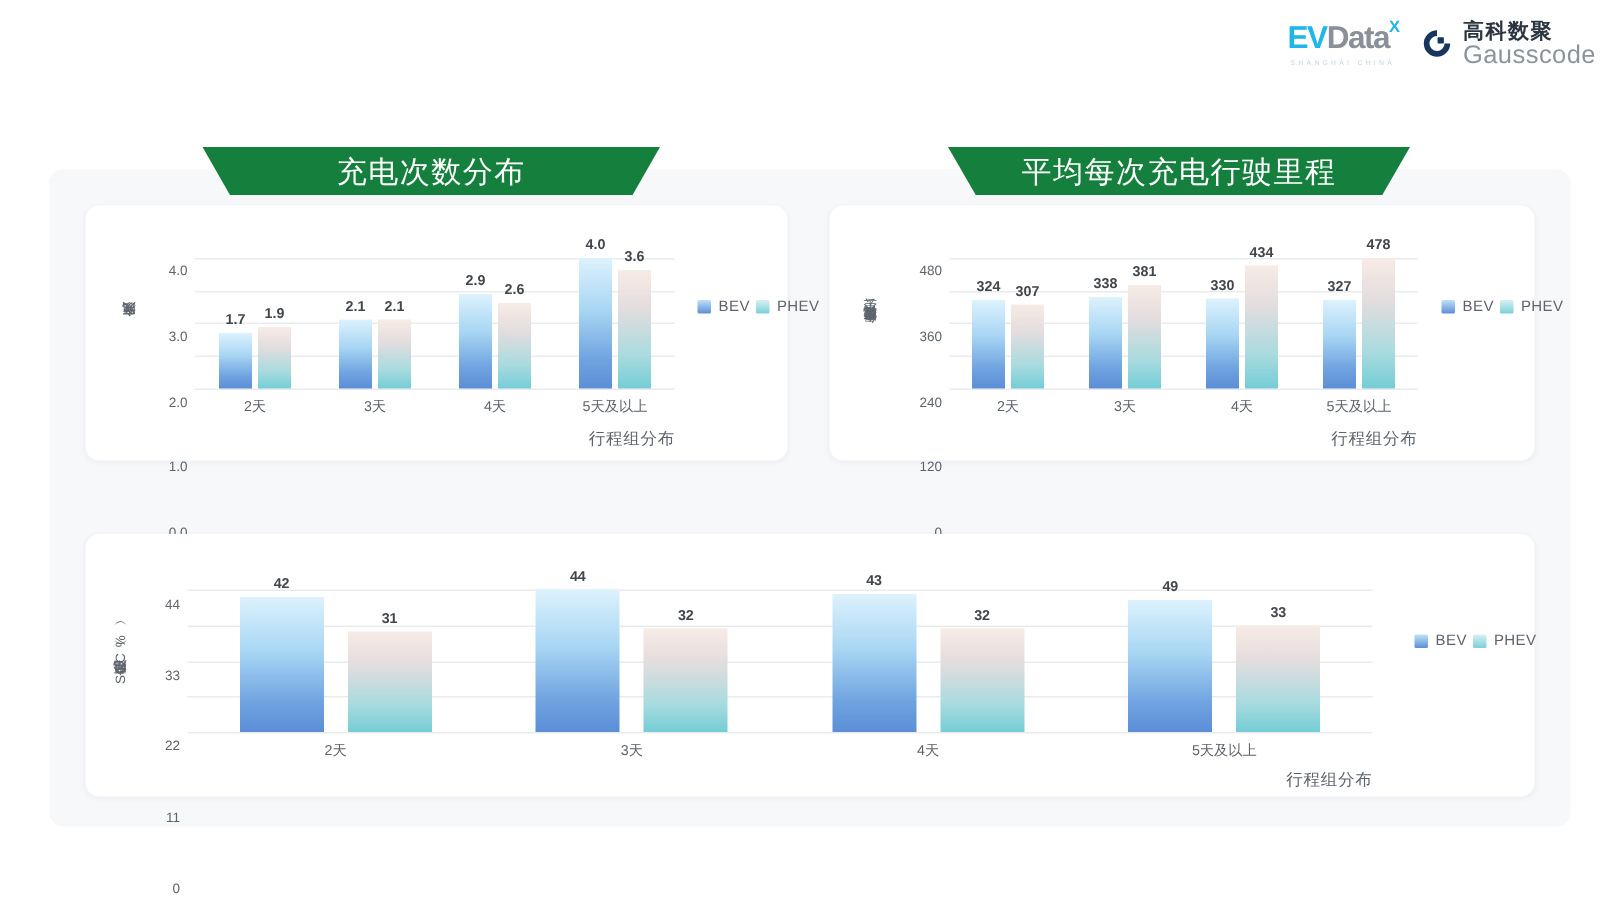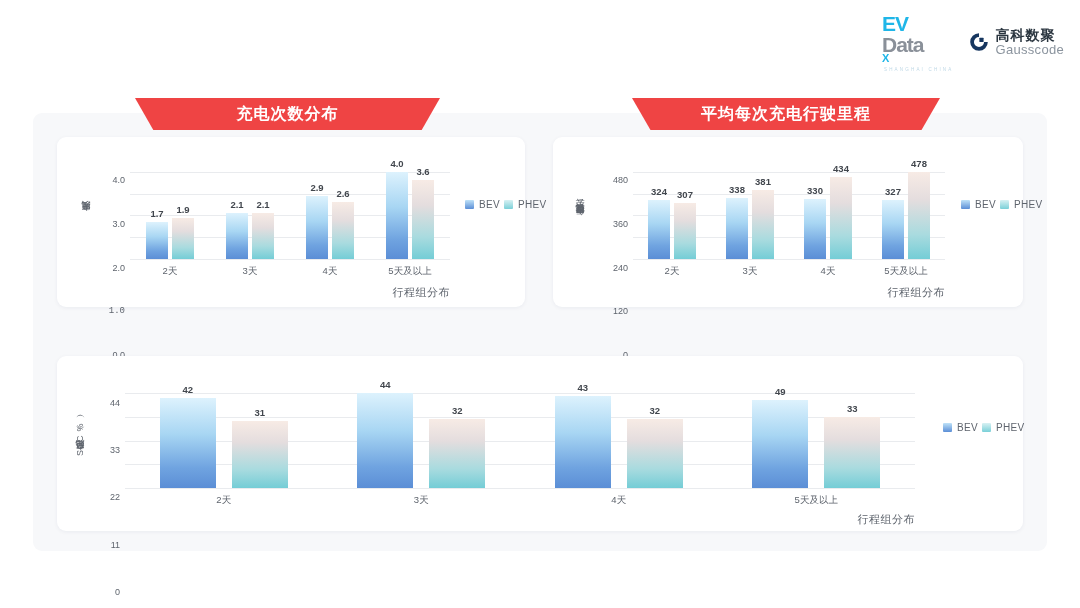--- a/index.html
+++ b/index.html
@@ -10,54 +10,54 @@
     overflow: hidden;
   }
   .page { position: relative; width: 1080px; height: 608px; }
 
   
   .logo-bar {
     position: absolute; top: 13px; right: 16px;
     display: flex; align-items: center; gap: 14px;
   }
   .evdata { display: flex; flex-direction: column; align-items: flex-start; }
-  .evdata-row { display: flex; align-items: flex-start; flex-direction: column; }
+  .evdata-row { display: flex; align-items: flex-start; }
   .ev-mark {
     font-size: 21px; font-weight: 700; letter-spacing: -1px;
     color: #1fb6e8; line-height: 1;
   }
   .data-mark {
     font-size: 21px; font-weight: 700; letter-spacing: -1px;
     color: #8a9099; line-height: 1;
   }
   .x-sup { font-size: 11px; font-weight: 700; color: #1fb6e8; line-height: 1; margin-top: -2px; }
   .evdata-sub {
     font-size: 4.5px; letter-spacing: 2.2px; color: #bfd8e6;
     margin-top: 3px; margin-left: 2px;
   }
   .gauss { display: flex; align-items: center; gap: 6px; }
   .gauss-icon { width: 22px; height: 22px; position: relative; flex: none; }
   .gauss-text { display: flex; flex-direction: column; line-height: 1.05; }
   .gauss-cn { font-size: 14px; font-weight: 700; color: #2b3640; letter-spacing: 1px; }
-  .gauss-en { font-size: 13px; color: #8b949e; letter-spacing: 0.3px; }
+  .gauss-en { font-size: 17px; color: #8b949e; letter-spacing: 0.3px; }
 
   
   .panel {
     position: absolute; left: 33px; top: 113px;
     width: 1014px; height: 438px;
     background: #f7f8fa; border-radius: 9px;
   }
 
   
   .banner {
     position: absolute; z-index: 5; height: 32px;
-    background: #ef4444; color: #ffffff;
+    background: #15803d; color: #ffffff;
     display: flex; align-items: center; justify-content: center;
     clip-path: polygon(0 0, 100% 0, 94% 100%, 6% 100%);
-    font-size: 16px; font-weight: 700; letter-spacing: 1px;
+    font-size: 20px; font-weight: 400; letter-spacing: 1px;
     white-space: nowrap; padding: 0 30px;
   }
   .banner.b1 { left: 135px;  top: 98px; width: 305px; }
   .banner.b2 { left: 632px;  top: 98px; width: 308px; }
   .banner.b3 { left: 318px;  top: 322px; width: 379px; }
 
   
   .card {
     position: absolute; background: #ffffff; border-radius: 9px;
     box-shadow: 0 1px 4px rgba(20,40,80,0.06);
@@ -147,21 +147,21 @@
   <div class="banner b2">平均每次充电行驶里程</div>
 
   <div class="card c1">
     <div class="chart">
       <div class="ylabel" id="c1-ylabel" style="left:24px; top:44px; height:74px;">充电频次</div>
       <div class="plot" id="c1-plot" style="left:73px; top:26px; width:320px; height:96px;">
           <div class="gridline" style="top: 96px;">
             <span class="ytick" style="top: 96px;">0.0</span>
           </div>
           <div class="gridline" style="top: 74.1818px;">
-            <span class="ytick" style="top: 74.1818px; font-family: Liberation Mono, monospace;">1.0</span>
+            <span class="ytick" style="top: 74.1818px;">1.0</span>
           </div>
           <div class="gridline" style="top: 52.3636px;">
             <span class="ytick" style="top: 52.3636px;">2.0</span>
           </div>
           <div class="gridline" style="top: 30.5455px;">
             <span class="ytick" style="top: 30.5455px;">3.0</span>
           </div>
           <div class="gridline" style="top: 8.72727px;">
             <span class="ytick" style="top: 8.72727px;">4.0</span>
           </div>

